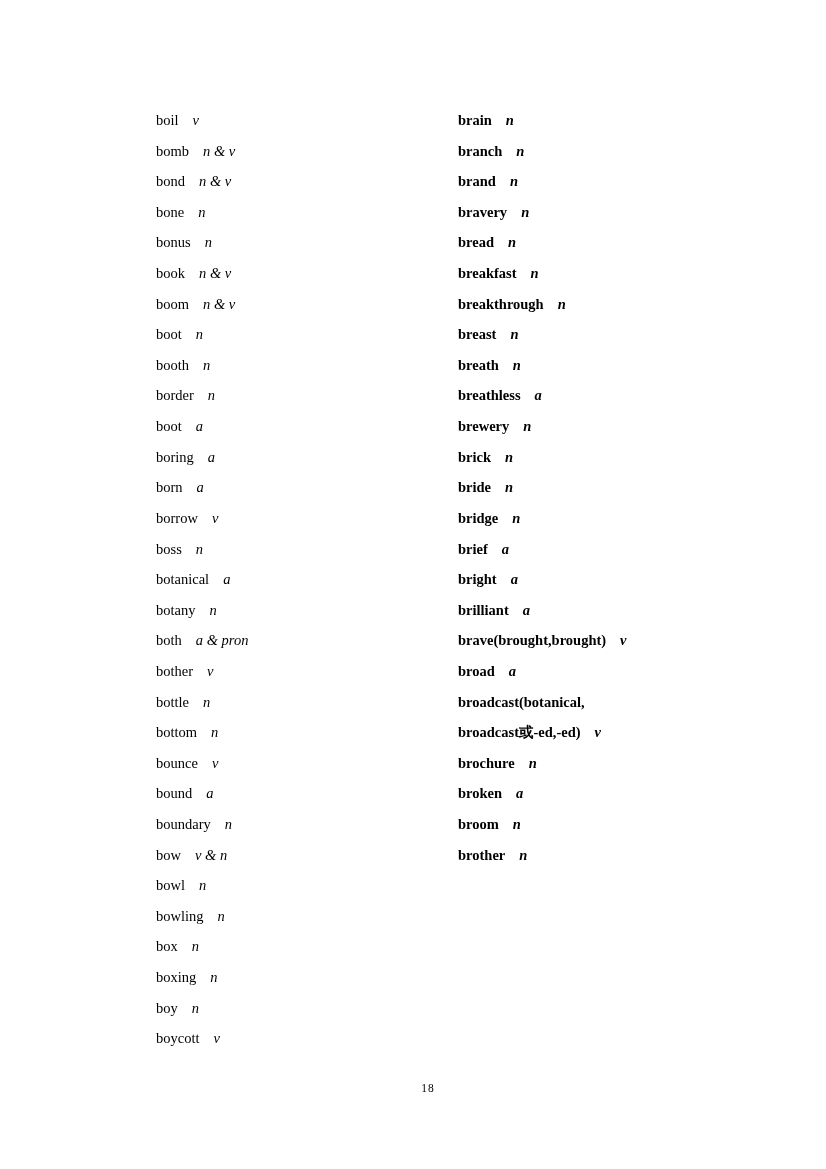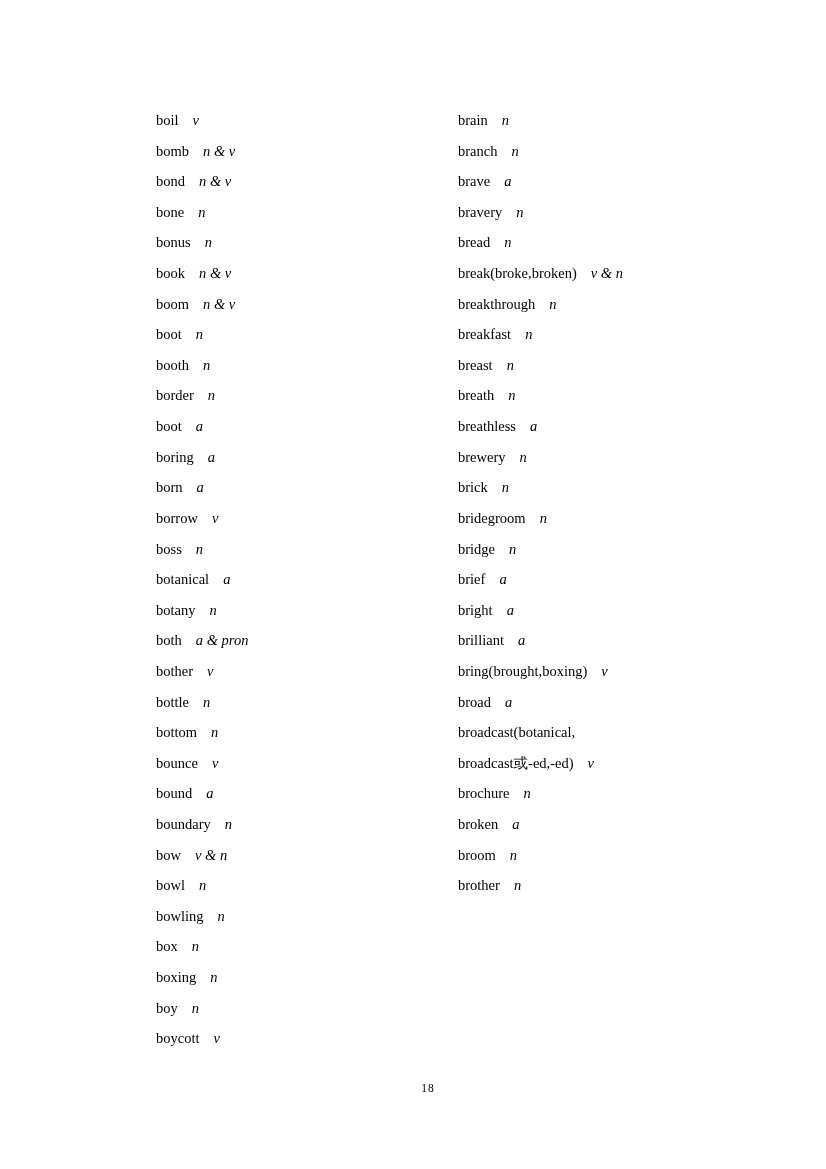--- a/index.html
+++ b/index.html
@@ -18,21 +18,21 @@
     width: 774px;
     height: 1169px;
     background: #ffffff;
     border-radius: 20px;
   }
   .col {
     position: absolute;
     top: 105px;
   }
   .col-left  { left: 156px; }
-  .col-right { left: 458px; }
+  .col-right { left: 458px; font-weight: bold; }
   .entry {
     height: 30.62px;
     line-height: 30.62px;
     font-size: 14.5px;
     white-space: nowrap;
   }
   .word {
     font-style: normal;
   }
   .pos {
@@ -116,56 +116,55 @@
   <div class="entry"><span class="word">boy</span><span class="pos">n</span></div>
 
   <div class="entry"><span class="word">boycott</span><span class="pos">v</span></div>
 </div>
   <div class="col col-right" id="col-right">
   <div class="entry"><span class="word">brain</span><span class="pos">n</span></div>
 
 
   <div class="entry"><span class="word">branch</span><span class="pos">n</span></div>
 
+  <div class="entry"><span class="word">brand</span><span class="pos">n</span></div>
 
-  <div class="entry"><span class="word">brave</span><span class="pos">a</span></div>
 
   <div class="entry"><span class="word">bravery</span><span class="pos">n</span></div>
 
   <div class="entry"><span class="word">bread</span><span class="pos">n</span></div>
 
-  <div class="entry"><span class="word">break(broke,broken)</span><span class="pos">v &amp; n</span></div>
+
+  <div class="entry"><span class="word">breakfast</span><span class="pos">n</span></div>
 
   <div class="entry"><span class="word">breakthrough</span><span class="pos">n</span></div>
-
-  <div class="entry"><span class="word">breakfast</span><span class="pos">n</span></div>
 
   <div class="entry"><span class="word">breast</span><span class="pos">n</span></div>
 
   <div class="entry"><span class="word">breath</span><span class="pos">n</span></div>
 
 
   <div class="entry"><span class="word">breathless</span><span class="pos">a</span></div>
 
   <div class="entry"><span class="word">brewery</span><span class="pos">n</span></div>
 
   <div class="entry"><span class="word">brick</span><span class="pos">n</span></div>
 
+  <div class="entry"><span class="word">bride</span><span class="pos">n</span></div>
 
-  <div class="entry"><span class="word">bridegroom</span><span class="pos">n</span></div>
 
   <div class="entry"><span class="word">bridge</span><span class="pos">n</span></div>
 
   <div class="entry"><span class="word">brief</span><span class="pos">a</span></div>
 
   <div class="entry"><span class="word">bright</span><span class="pos">a</span></div>
 
   <div class="entry"><span class="word">brilliant</span><span class="pos">a</span></div>
 
-  <div class="entry"><span class="word">bring(brought,boxing)</span><span class="pos">v</span></div>
+  <div class="entry"><span class="word">brave(brought,brought)</span><span class="pos">v</span></div>
 
   <div class="entry"><span class="word">broad</span><span class="pos">a</span></div>
 
   <div class="entry"><span class="word">broadcast(botanical,</span><span class="pos"></span></div>
 
   <div class="entry"><span class="word">broadcast或-ed,-ed)</span><span class="pos">v</span></div>
 
   <div class="entry"><span class="word">brochure</span><span class="pos">n</span></div>
 
   <div class="entry"><span class="word">broken</span><span class="pos">a</span></div>

